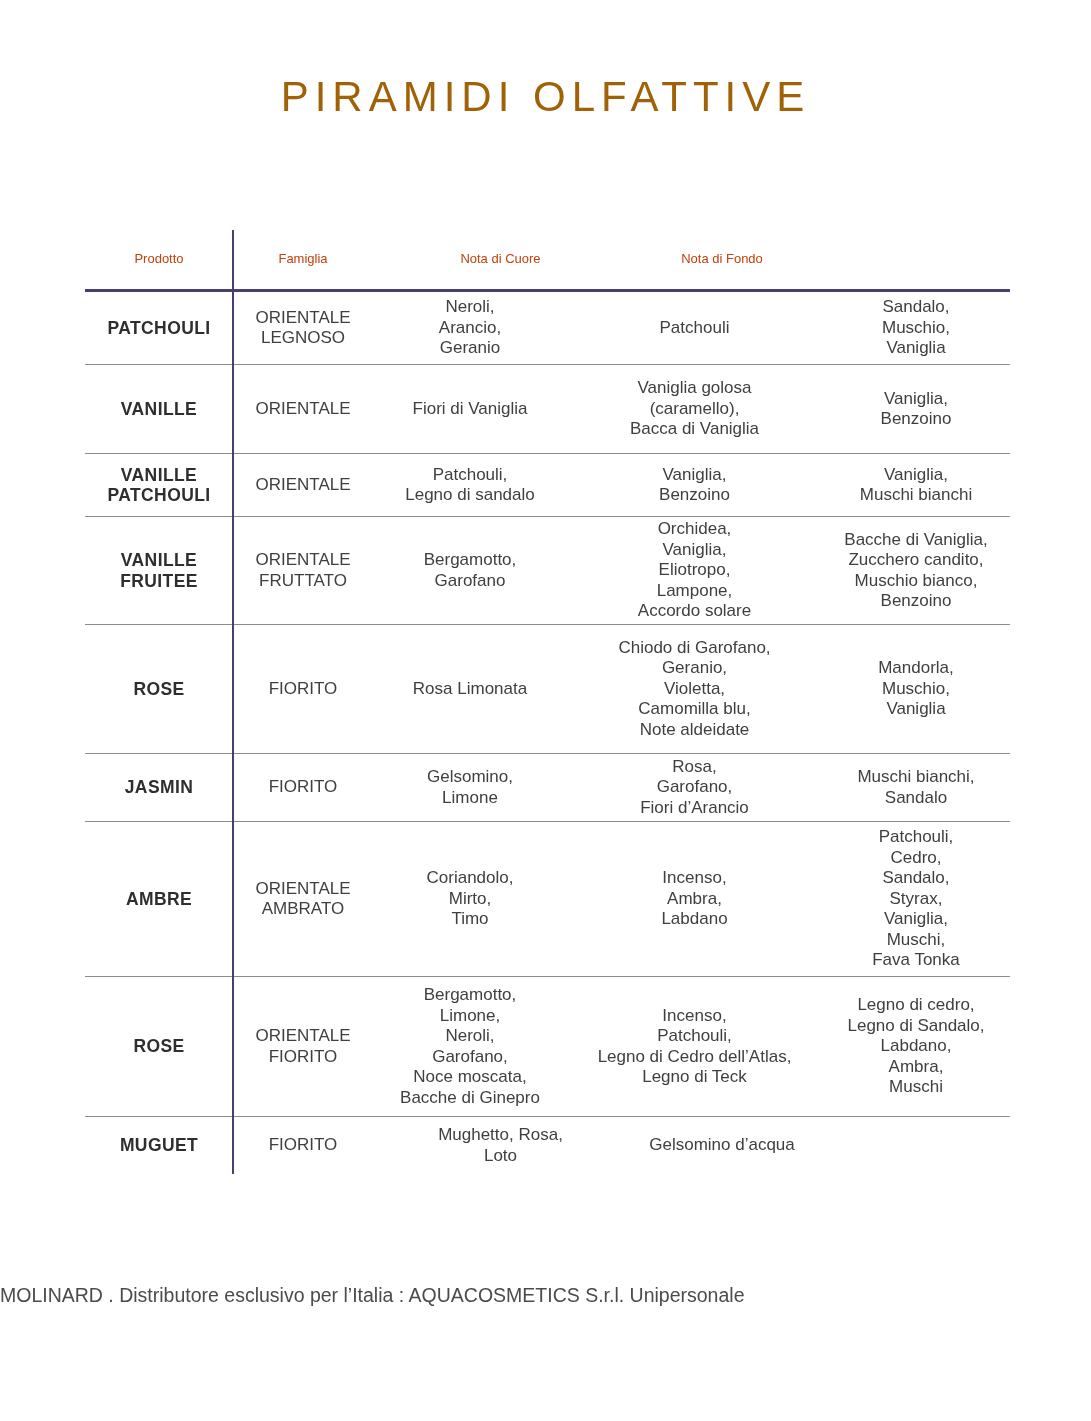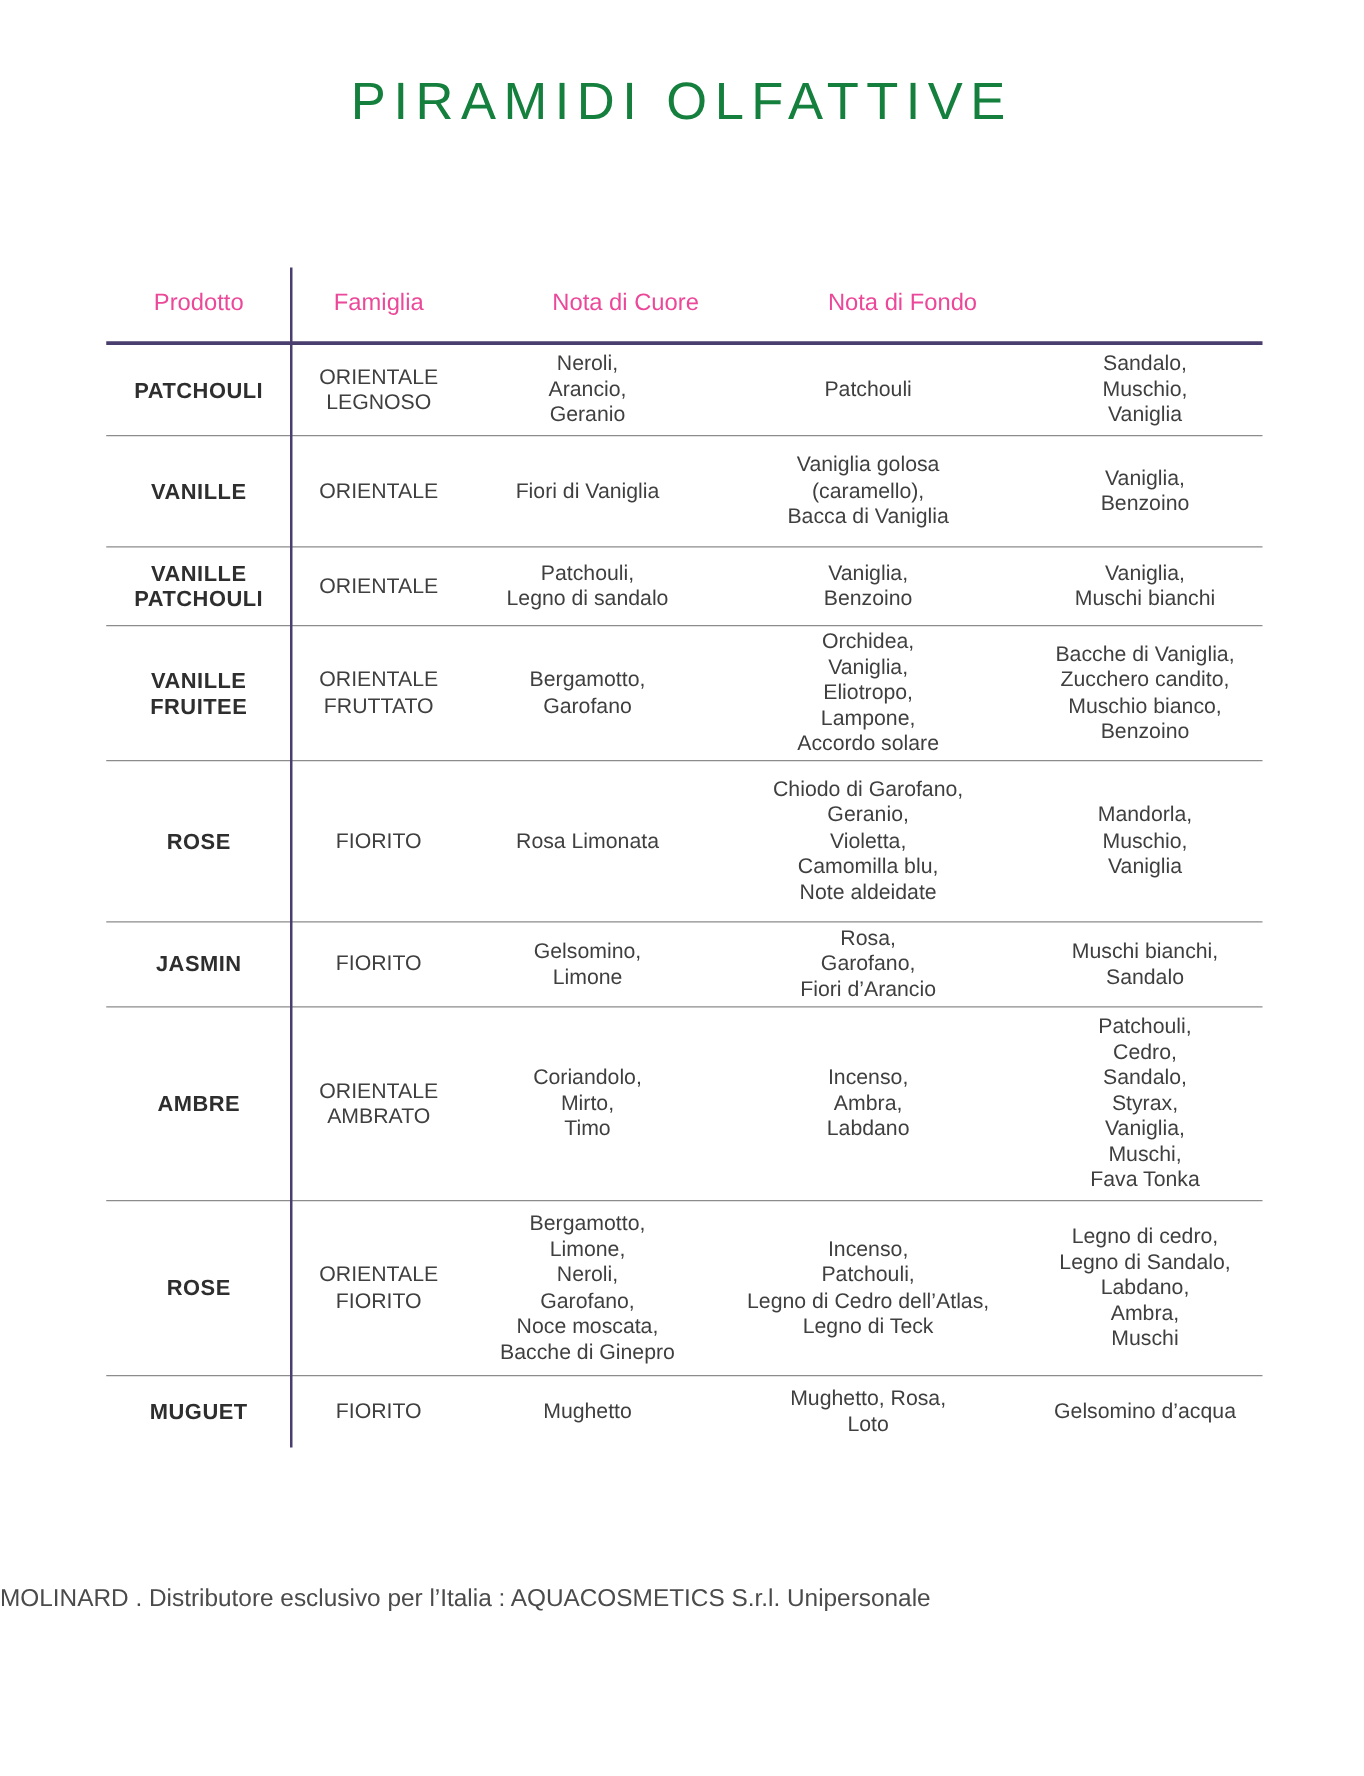--- a/index.html
+++ b/index.html
@@ -11,26 +11,26 @@
   *{margin:0;padding:0;box-sizing:border-box;}
   html,body{background:#ffffff;}
   body{
     width:1091px;height:1421px;
     font-family:"Liberation Sans","DejaVu Sans",sans-serif;
     color:var(--text);
     position:relative;
     overflow:hidden;
   }
   .title{
-    padding-top:60px;
+    padding-top:76px;
     text-align:center;
     font-size:42px;
     font-weight:300;
     letter-spacing:6px;
-    color:#15803d;
+    color:#a16207;
     line-height:1;
   }
   .table-wrap{
     position:relative;
     margin:112px 0 0 85px;
     width:925px;
   }
   .vline{
     position:absolute;
     left:147px;top:0;bottom:0;
@@ -56,21 +56,21 @@
     white-space:pre-line;
     font-size:17px;
     line-height:20.5px;
     padding:2px 4px;
   }
   .c0{width:148px;}
   .c1{width:140px;}
   .c2{width:194px;}
   .c3{width:255px;}
   .c4{width:188px;}
-  .hcell{font-size:19px;color:#ec4899;}
+  .hcell{font-size:13px;color:#c2410c;}
   .c-prod{
     font-weight:bold;
     color:var(--text-dark);
     letter-spacing:0.4px;
     font-size:17.5px;
   }
   .r1{height:73px;}
   .r2{height:89px;}
   .r3{height:63px;}
   .r4{height:108px;}
@@ -218,21 +218,20 @@
     <div class="cell c4">Legno di cedro,
 Legno di Sandalo,
 Labdano,
 Ambra,
 Muschi</div>
   </div>
 
   <div class="row drow r9">
     <div class="cell c0 c-prod">MUGUET</div>
     <div class="cell c1">FIORITO</div>
-    <div class="cell c2">Mughetto</div>
     <div class="cell c3">Mughetto, Rosa,
 Loto</div>
     <div class="cell c4">Gelsomino d’acqua</div>
   </div>
 </div>
 
 <div class="footer">
   <div>MOLINARD . Distributore esclusivo per l’Italia : AQUACOSMETICS S.r.l. Unipersonale</div>
 </div>
 

